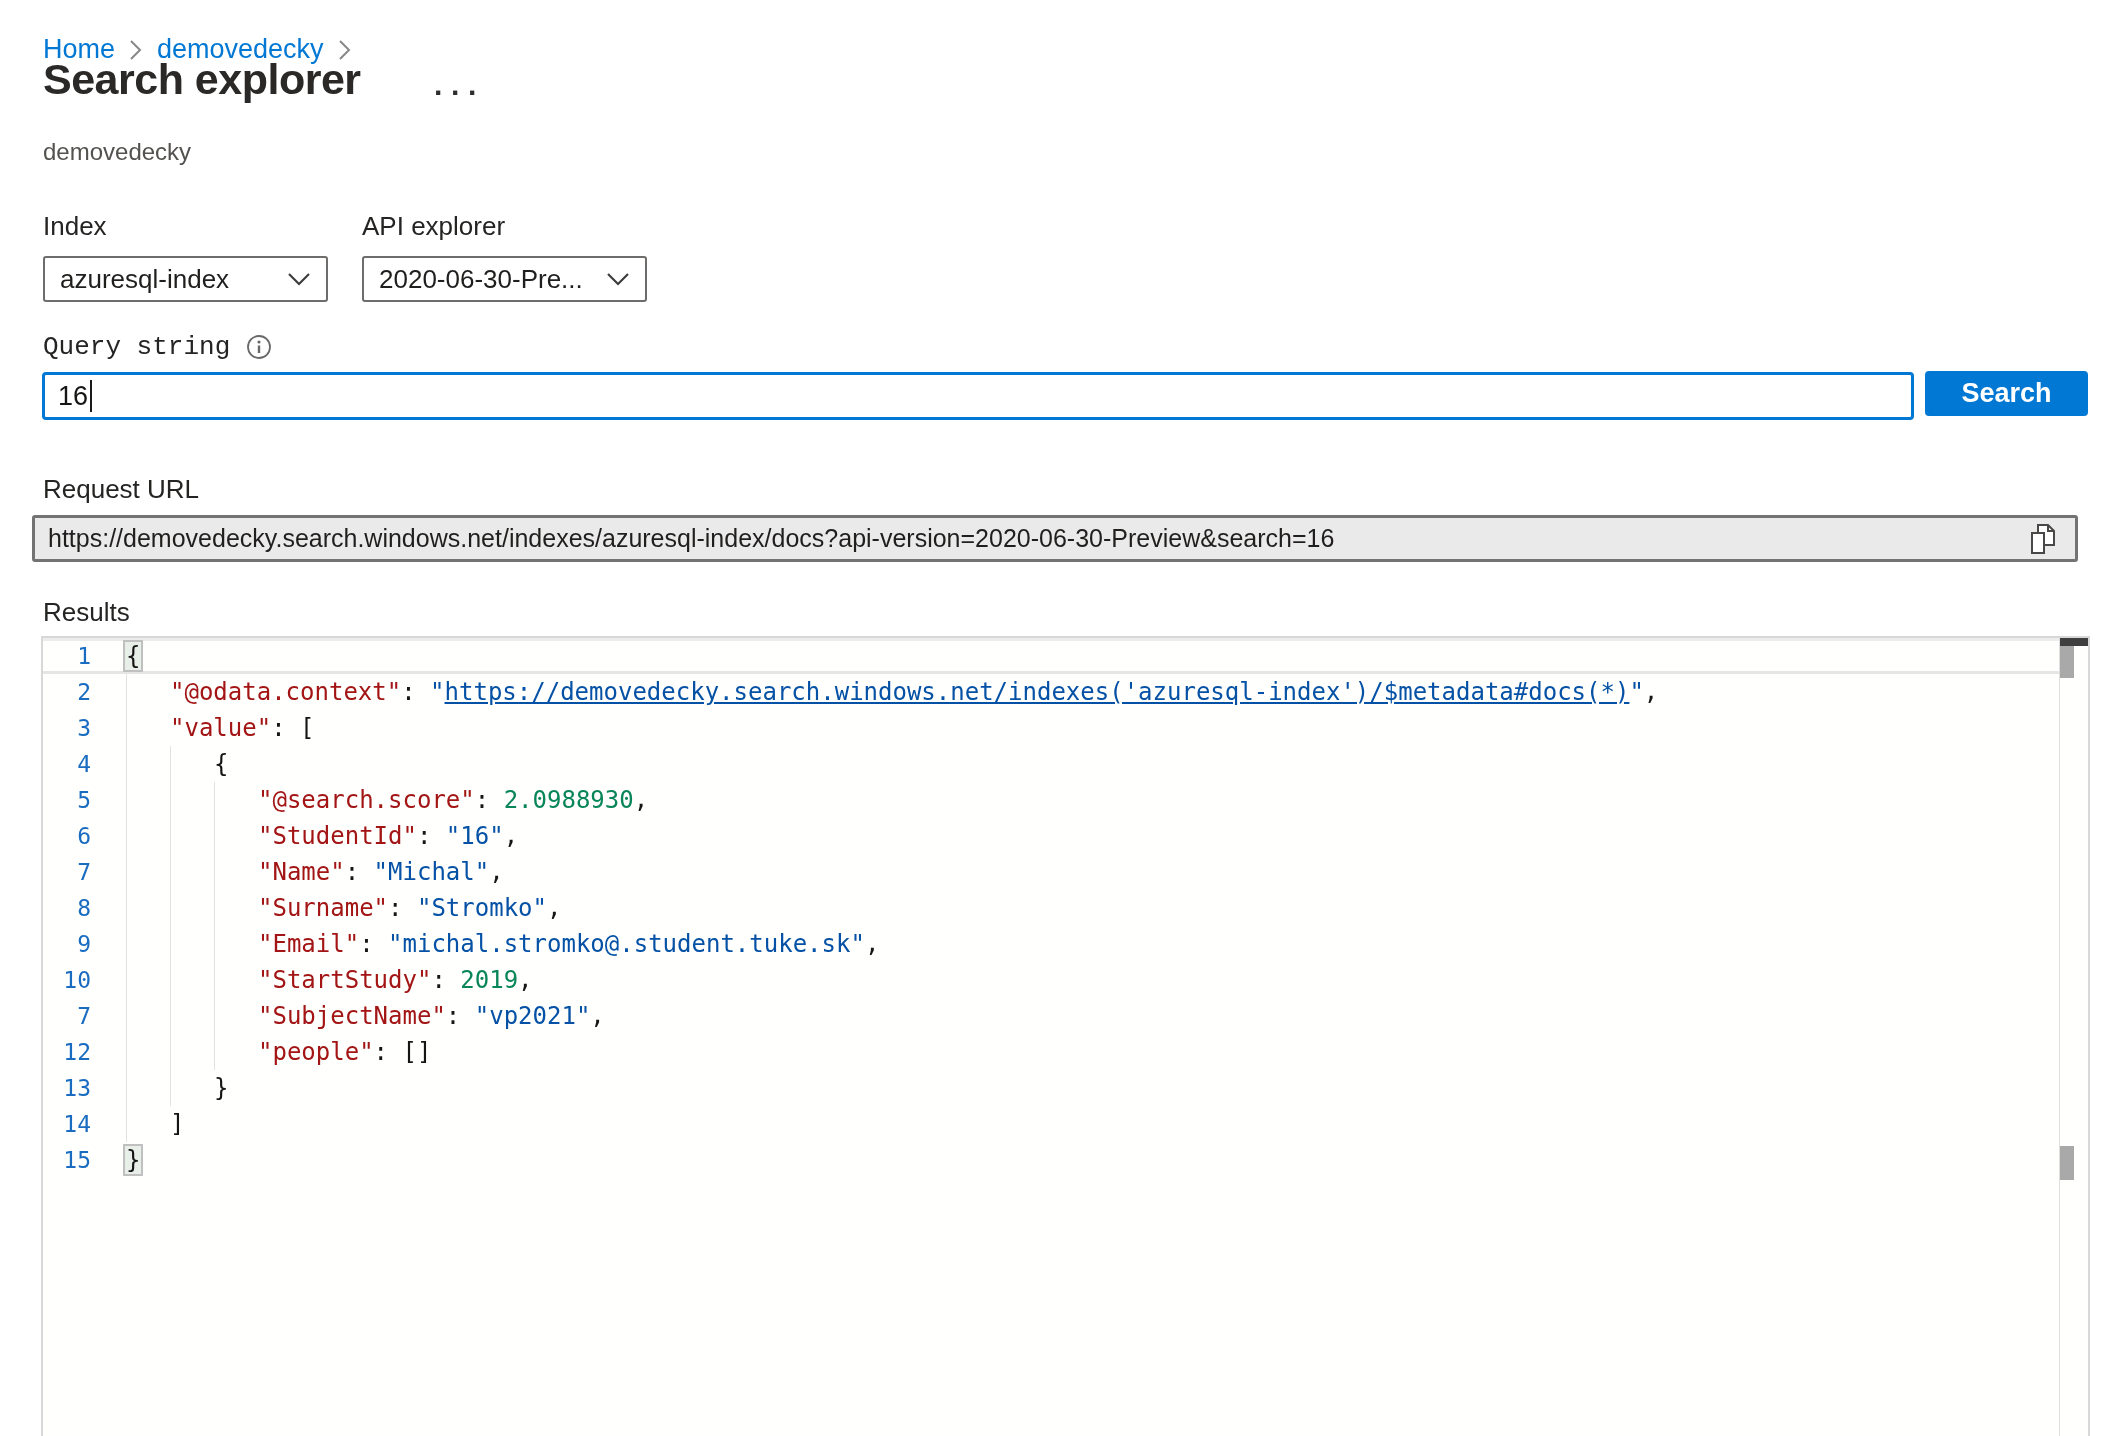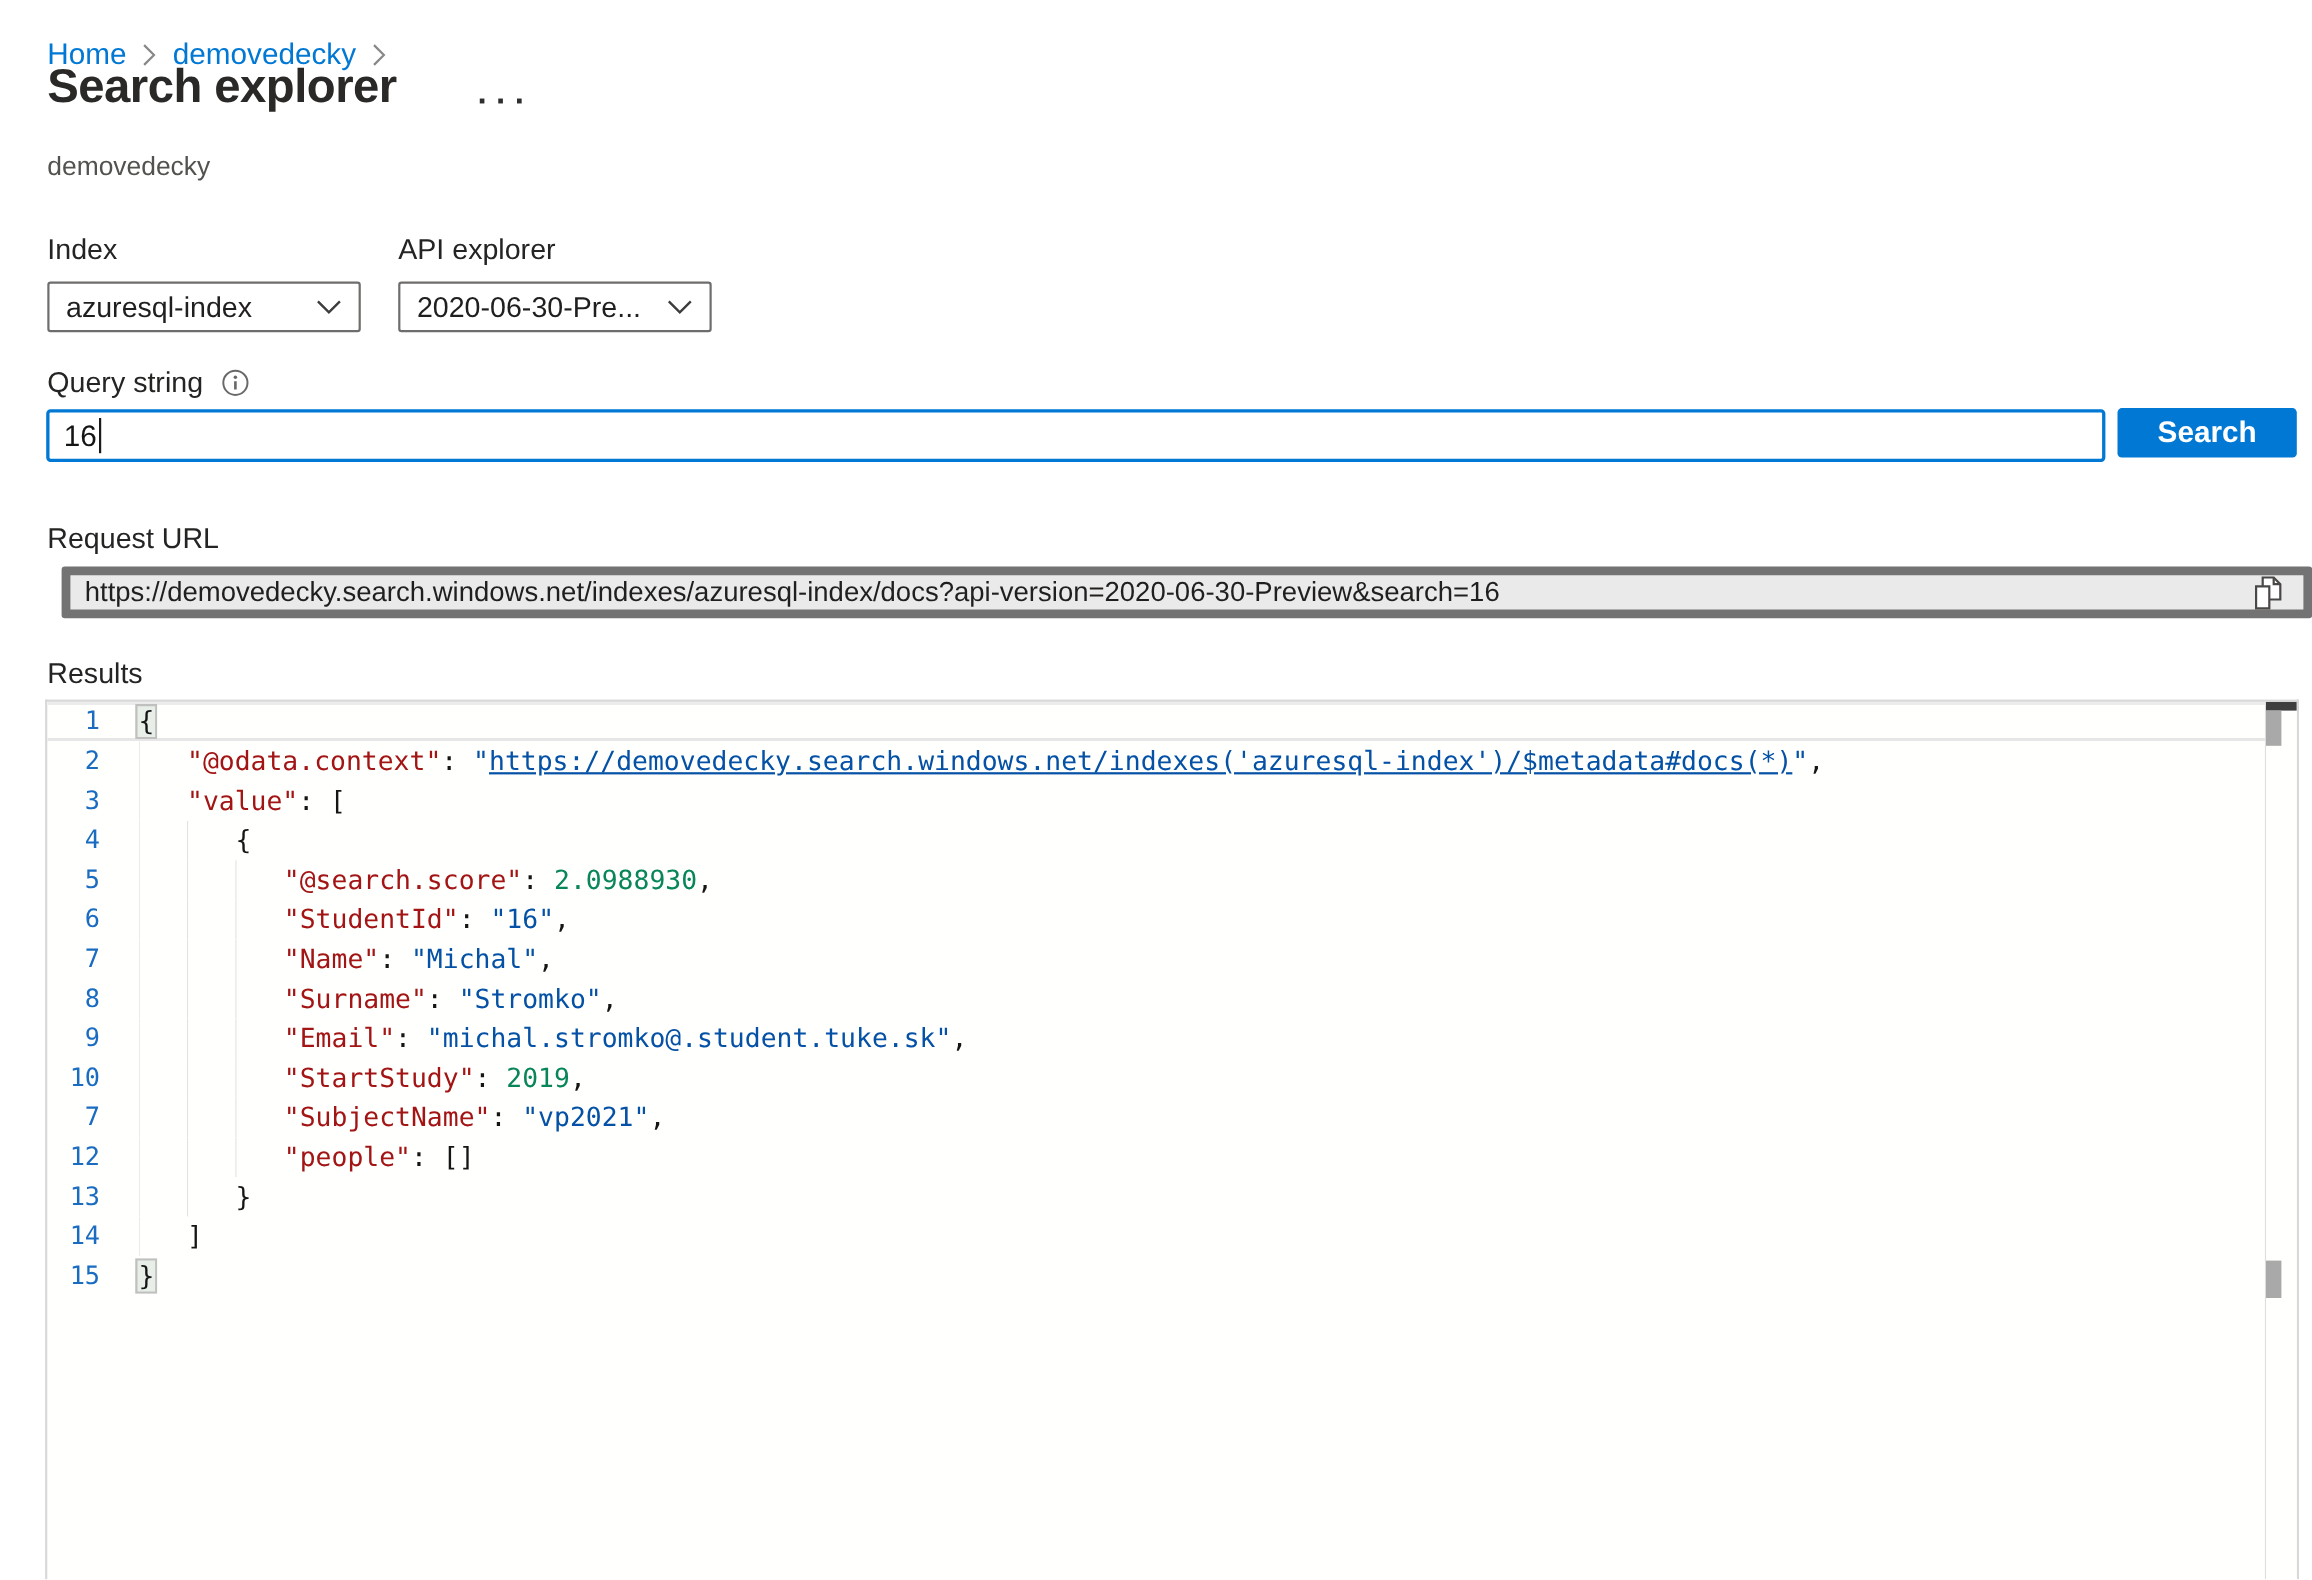--- a/index.html
+++ b/index.html
@@ -18,34 +18,34 @@
   .subtitle{position:absolute;left:43px;top:138px;font-size:24px;color:#54524f;}
 
   
   .fields{position:absolute;left:43px;top:211px;display:flex;gap:34px;}
   .field-label{display:block;font-size:26px;color:#252423;margin-bottom:14px;}
   .dropdown{width:285px;height:46px;box-sizing:border-box;border:2px solid #6f6d6b;border-radius:3px;
             background:#fff;display:flex;align-items:center;justify-content:space-between;
             padding:0 15px;font-size:26px;color:#201f1e;cursor:pointer;}
 
   
-  .query-label-row{position:absolute;left:43px;top:332px;display:flex;align-items:center;gap:16px;}
+  .query-label-row{position:absolute;left:43px;top:332px;display:flex;align-items:center;gap:16px;font-family:Liberation Mono, monospace;}
   .label-text{font-size:26px;color:#252423;}
   .query-input{position:absolute;left:42px;top:372px;width:1872px;height:48px;box-sizing:border-box;
                border:3px solid var(--accent);border-radius:4px;font-size:27px;padding:0 13px;
                color:#161514;outline:none;font-family:"Liberation Sans",sans-serif;}
   .caret{position:absolute;left:90px;top:380px;width:2px;height:32px;background:#1a1a1a;}
   .search-btn{position:absolute;left:1925px;top:371px;width:163px;height:45px;background:var(--accent);
               color:#fff;border:none;border-radius:4px;font-size:27px;font-weight:700;cursor:pointer;
               font-family:"Liberation Sans",sans-serif;}
 
   
   .request-label{position:absolute;left:43px;top:474px;font-size:26px;color:#252423;}
-  .url-field{position:absolute;left:56px;top:515px;width:2046px;height:47px;box-sizing:border-box;
-             background:#ebeaea;border:8px solid #737373;border-radius:3px;display:flex;
+  .url-field{position:absolute;left:32px;top:515px;width:2046px;height:47px;box-sizing:border-box;
+             background:#ebeaea;border:3px solid #737373;border-radius:3px;display:flex;
              align-items:center;padding:0 13px;}
   .url-text{flex:1;font-size:25px;color:#201f1e;white-space:nowrap;overflow:hidden;}
   .copy-btn{background:none;border:none;padding:0;margin:0 4px 0 10px;cursor:pointer;display:flex;}
 
   
   .results-label{position:absolute;left:43px;top:597px;font-size:26px;color:#252423;}
   .editor{position:absolute;left:41px;top:636px;width:2049px;height:800px;box-sizing:border-box;
           border:2px solid #d8d8d8;border-bottom:none;background:#fffffe;overflow:hidden;cursor:text;}
   .rows{position:absolute;left:0;top:0;right:29px;}
   .row{display:flex;height:36px;line-height:36px;white-space:pre;

